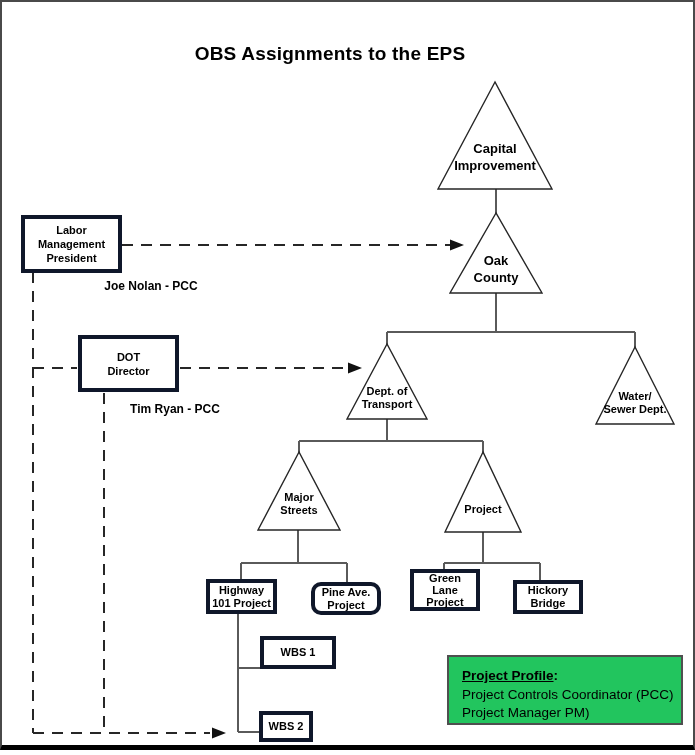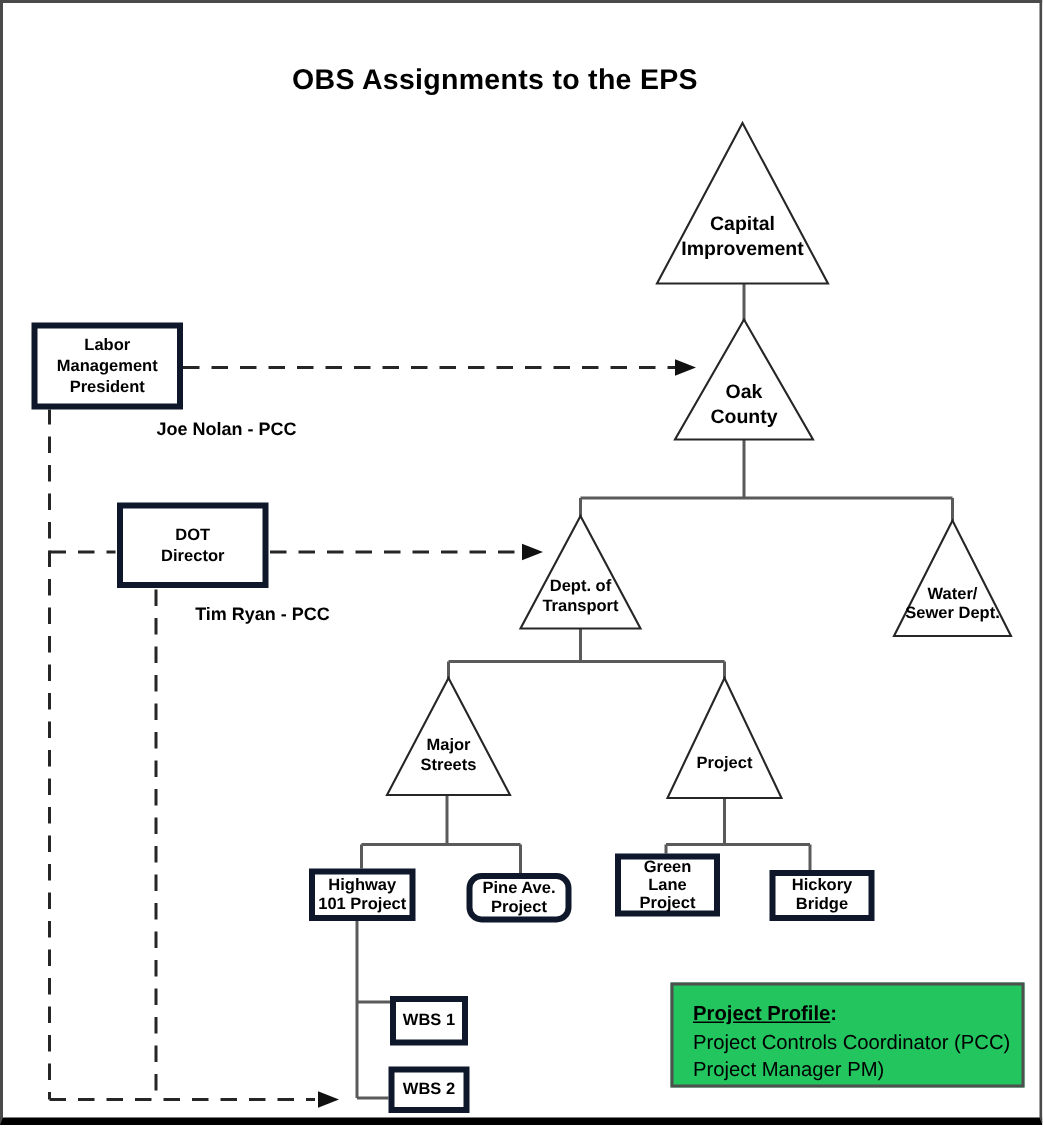--- a/index.html
+++ b/index.html
@@ -31,21 +31,21 @@
     border:4px solid #0f172a; display:flex; align-items:center; justify-content:center;
     text-align:center; font-weight:bold; font-size:11px; line-height:13px;
     white-space:pre-line;
   }
   #box-labor   { left:21px;  top:215px; width:101px; height:58px; line-height:14px; }
   #box-dot     { left:78px;  top:335px; width:101px; height:57px; line-height:14px; }
   #box-highway { left:206px; top:579px; width:71px;  height:35px; }
   #box-pine    { left:311px; top:582px; width:70px;  height:33px;border-radius:10px; }
   #box-green   { left:410px; top:569px; width:70px;  height:42px; line-height:12px; }
   #box-hickory { left:513px; top:580px; width:70px;  height:34px; }
-  #box-wbs1    { left:260px; top:664px; width:52px;  height:33px; }
+  #box-wbs1    { left:260px; top:636px; width:76px;  height:33px; }
   #box-wbs2    { left:259px; top:711px; width:54px;  height:31px; }
   .annot {
     position:absolute; font-weight:bold; font-size:12px; text-align:center;
   }
   #annot-joe { left:96px;  top:279px; width:110px; }
   #annot-tim { left:120px; top:402px; width:110px; }
   #profile-box {
     position:absolute; left:447px; top:655px; width:236px; height:70px;
     box-sizing:border-box; background:#22c55e; border:2px solid #4f4f4f;
     padding:10px 0 0 13px; font-size:13.5px; line-height:18.5px; text-align:left;

